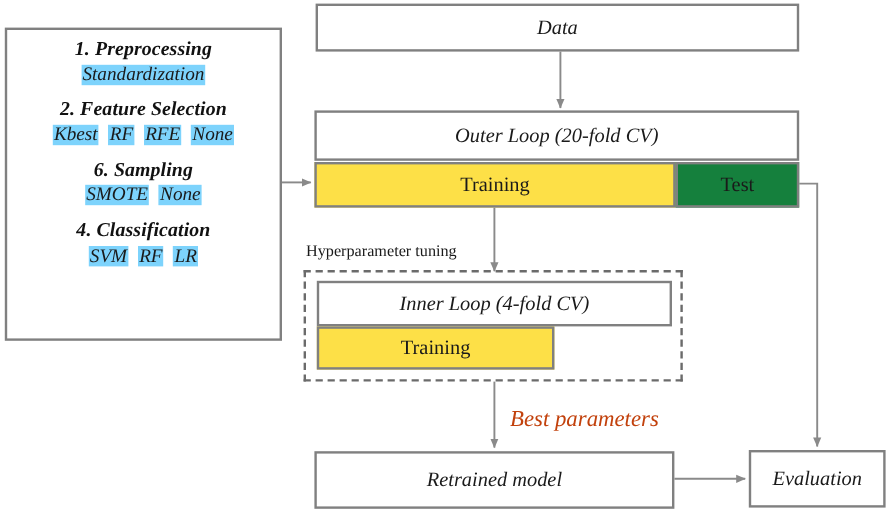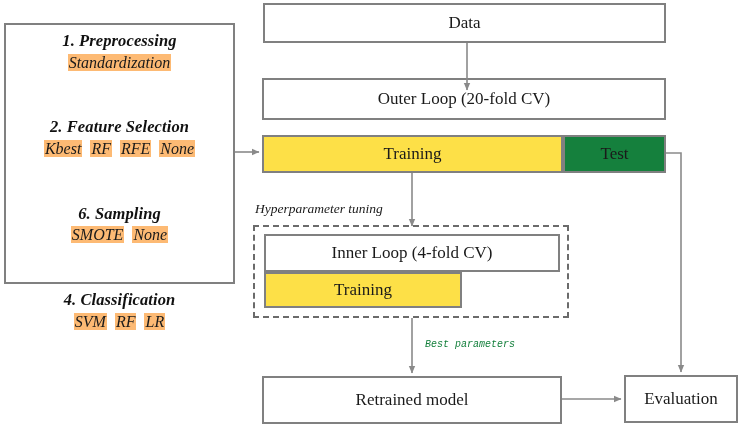--- a/index.html
+++ b/index.html
@@ -22,20 +22,21 @@
     box-sizing: border-box;
     border: 2px solid #808080;
     background: #ffffff;
     display: flex;
     align-items: center;
     justify-content: center;
     text-align: center;
     color: #1a1a1a;
   }
   .box-italic {
+    font-style: italic;
     font-size: 17px;
   }
   .box-plain {
     font-style: normal;
     font-size: 17px;
   }
   .fill-gray { background: #fde047; }
   .fill-offwhite { background: #15803d; }
 
   
@@ -46,21 +47,20 @@
     width: 231px;
     height: 261px;
     box-sizing: border-box;
     border: 2px solid #808080;
     background: #ffffff;
     display: flex;
     flex-direction: column;
     justify-content: flex-start;
     align-items: center;
     padding: 2px 6px;
-    gap: 36px;
   }
   .cfg-group {
     width: 100%;
     text-align: center;
     margin: 4px 0;
   }
   .cfg-title {
     font-weight: bold;
     font-style: italic;
     font-size: 16.5px;
@@ -71,54 +71,52 @@
   }
   .cfg-opts {
     margin-top: 1px;
     line-height: 1.3;
     white-space: nowrap;
   }
   .cfg-opt {
     font-style: italic;
     font-size: 16px;
     color: #1a1a1a;
-    background: #fdba74;
+    background: #7dd3fc;
     padding: 0 1px;
     margin: 0 2px;
   }
 
   
   #hyper-dashed {
     position: absolute;
     left: 253px;
     top: 225px;
     width: 316px;
     height: 93px;
     box-sizing: border-box;
     border: 2px dashed #6b6b6b;
     background: transparent;
   }
   #hyper-label {
     position: absolute;
     left: 255px;
     top: 201px;
-    font-style: italic;
     font-size: 13.5px;
     color: #1a1a1a;
     white-space: nowrap;
   }
   #best-params-label {
     position: absolute;
     left: 425px;
     top: 339px;
     font-style: italic;
-    font-size: 10px;
-    color: #15803d;
-    white-space: nowrap;
-    font-family: Liberation Mono, monospace;
+    font-size: 19px;
+    color: #c2410c;
+    white-space: nowrap;
   }
 
   
   #connectors {
     position: absolute;
     left: 0;
     top: 0;
     width: 744px;
     height: 432px;
     pointer-events: none;
@@ -162,21 +160,21 @@
         <span class="cfg-opt">SVM</span>
         <span class="cfg-opt">RF</span>
         <span class="cfg-opt">LR</span>
       </div>
     </div>
 
   </div>
 
   <div class="box box-italic" style="left:263px; top:3px; width:403px; height:40px;">Data</div>
 
-  <div class="box box-italic" style="left:262px; top:78px; width:404px; height:42px;">Outer Loop (20-fold CV)</div>
+  <div class="box box-italic" style="left:262px; top:92px; width:404px; height:42px;">Outer Loop (20-fold CV)</div>
   <div class="box box-plain fill-gray" style="left:262px; top:135px; width:301px; height:38px;">Training</div>
   <div class="box box-plain fill-offwhite" style="left:563px; top:135px; width:103px; height:38px;">Test</div>
 
   <div id="hyper-dashed"></div>
   <div id="hyper-label">Hyperparameter tuning</div>
 
   <div class="box box-italic" style="left:264px; top:234px; width:296px; height:38px;">Inner Loop (4-fold CV)</div>
   <div class="box box-plain fill-gray" style="left:264px; top:272px; width:198px; height:36px;">Training</div>
 
   <div id="best-params-label">Best parameters</div>

